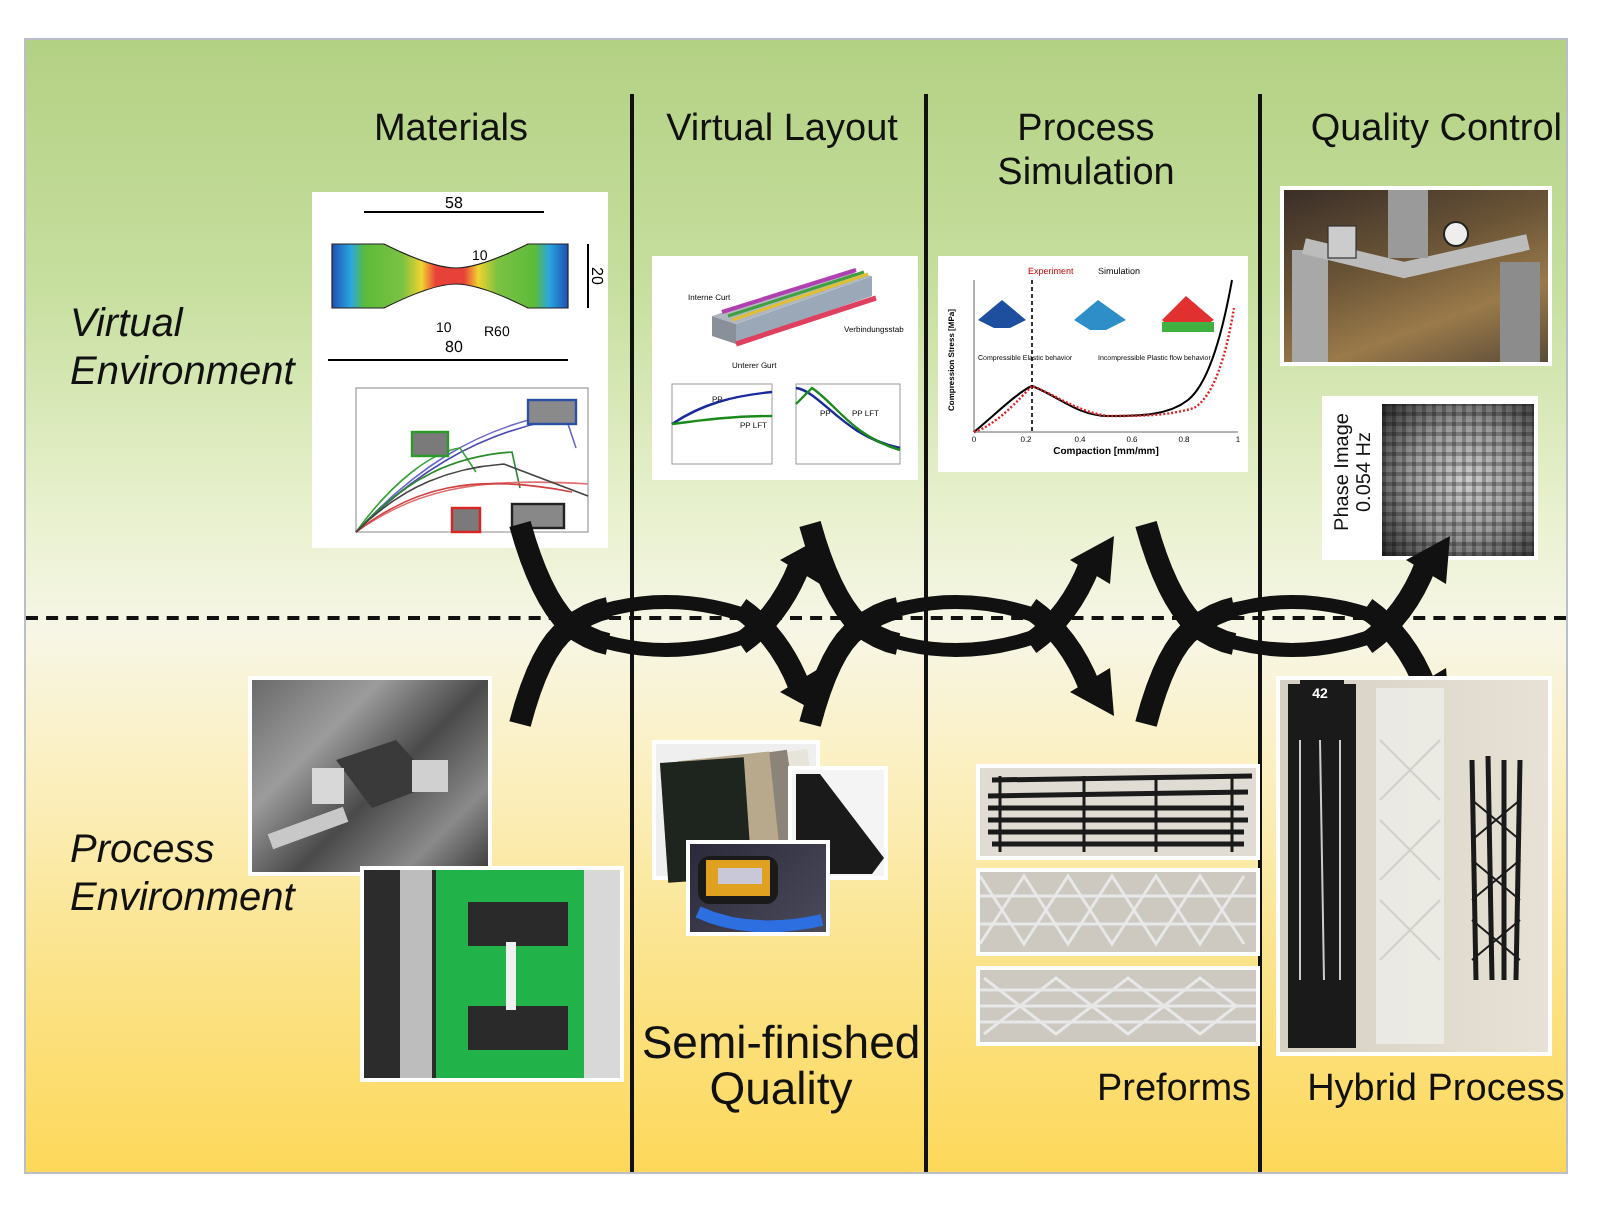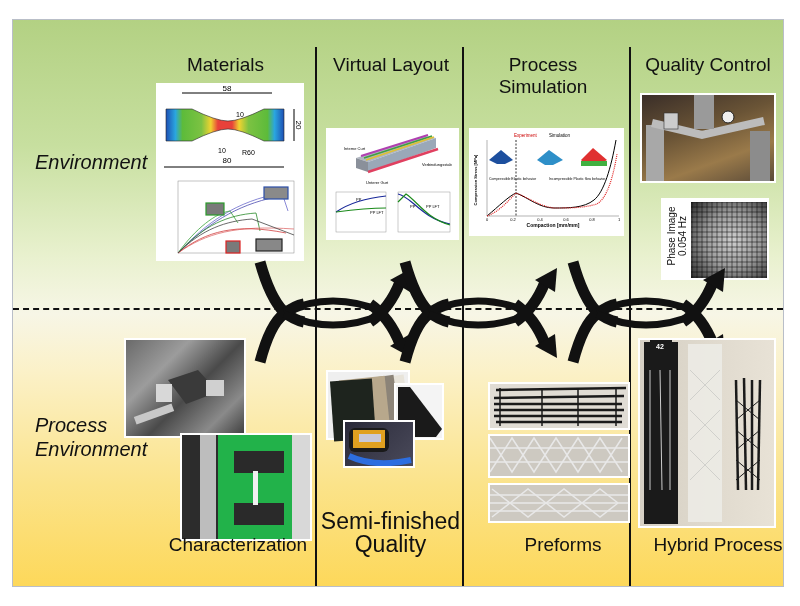--- a/index.html
+++ b/index.html
@@ -27,33 +27,34 @@
   <div class="vline" style="left:302px;"></div>
   <div class="vline" style="left:449px;"></div>
   <div class="vline" style="left:616px;"></div>
 
   <div class="col-title" style="left:150px; width:125px; top:34px;">Materials</div>
   <div class="col-title" style="left:308px; width:140px; top:34px;">Virtual Layout</div>
   <div style="position:absolute; left:455px; width:150px; top:34px; text-align:center; font-size:19px; line-height:22px; color:#111;">
     <div>Process</div>
     <div>Simulation</div>
   </div>
-  <div class="col-title" style="left:622px; width:146px; top:34px;">Quality Control</div>
+  <div class="col-title" style="left:622px; width:146px; top:34px;text-align:right;">Quality Control</div>
 
   <div class="env" style="left:22px; top:130px;">
+    <div>Virtual</div>
     <div>Environment</div>
   </div>
   <div class="env" style="left:22px; top:393px;">
     <div>Process</div>
     <div>Environment</div>
   </div>
 
   <div class="dash"></div>
 
-  <div class="panel" style="left:143px; top:63px; width:148px; height:178px;text-decoration:underline;">
+  <div class="panel" style="left:143px; top:76px; width:148px; height:178px;text-decoration:underline;">
     <svg width="148" height="178">
       <defs>
         <linearGradient id="spec" x1="0" x2="1" y1="0" y2="0">
           <stop offset="0" stop-color="#1e50b4"></stop>
             <stop offset="0.08" stop-color="#2aa6e0"></stop>
           <stop offset="0.14" stop-color="#5dbb3a"></stop>
             <stop offset="0.3" stop-color="#7cc242"></stop>
           <stop offset="0.38" stop-color="#f0d330"></stop>
             <stop offset="0.44" stop-color="#e8413a"></stop>
           <stop offset="0.56" stop-color="#e8413a"></stop>
@@ -285,21 +286,20 @@
           <path d="M104,38 L106,150"></path>
           <path d="M112,40 L112,150"></path>
           <path d="M120,40 L118,150"></path>
       </g>
       <g stroke="#1a1a1a" stroke-width="1" fill="none">
         <path d="M96,60 L120,80 M120,60 L96,80 M96,90 L120,110 M120,90 L96,110 M96,120 L120,140 M120,120 L96,140"></path>
       </g>
     </svg>
   </div>
 
-  <div class="col-title" style="left:150px; width:150px; top:514px;">Characterization</div>
   <div class="col-sub" style="left:305px; width:145px; top:490px;">
     <div>Semi-finished</div>
     <div>Quality</div>
   </div>
-  <div class="col-title" style="left:452px; width:196px; top:514px;">Preforms</div>
+  <div class="col-title" style="left:452px; width:196px; top:514px;padding-left:24px;">Preforms</div>
   <div class="col-title" style="left:618px; width:150px; top:514px;padding-left:12px;">Hybrid Process</div>
 
 </div>
 
 </body></html>

